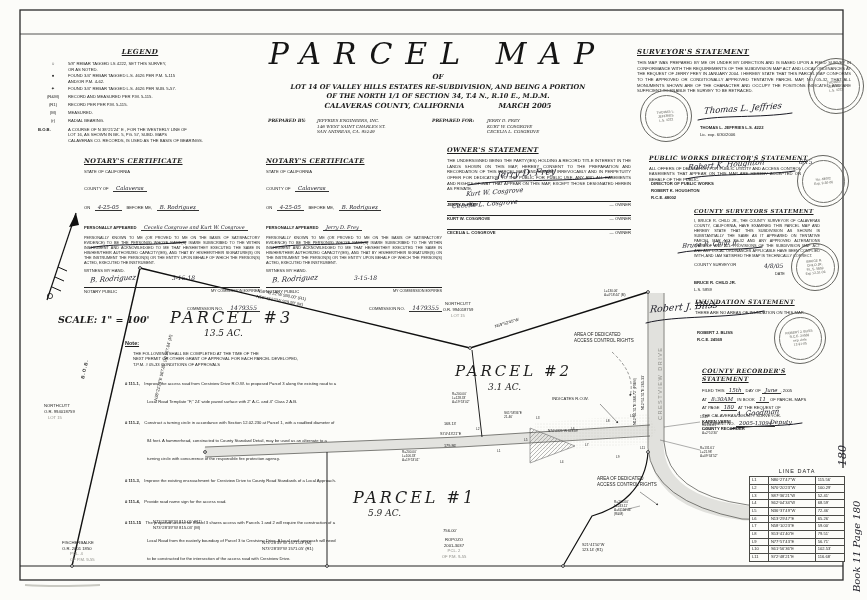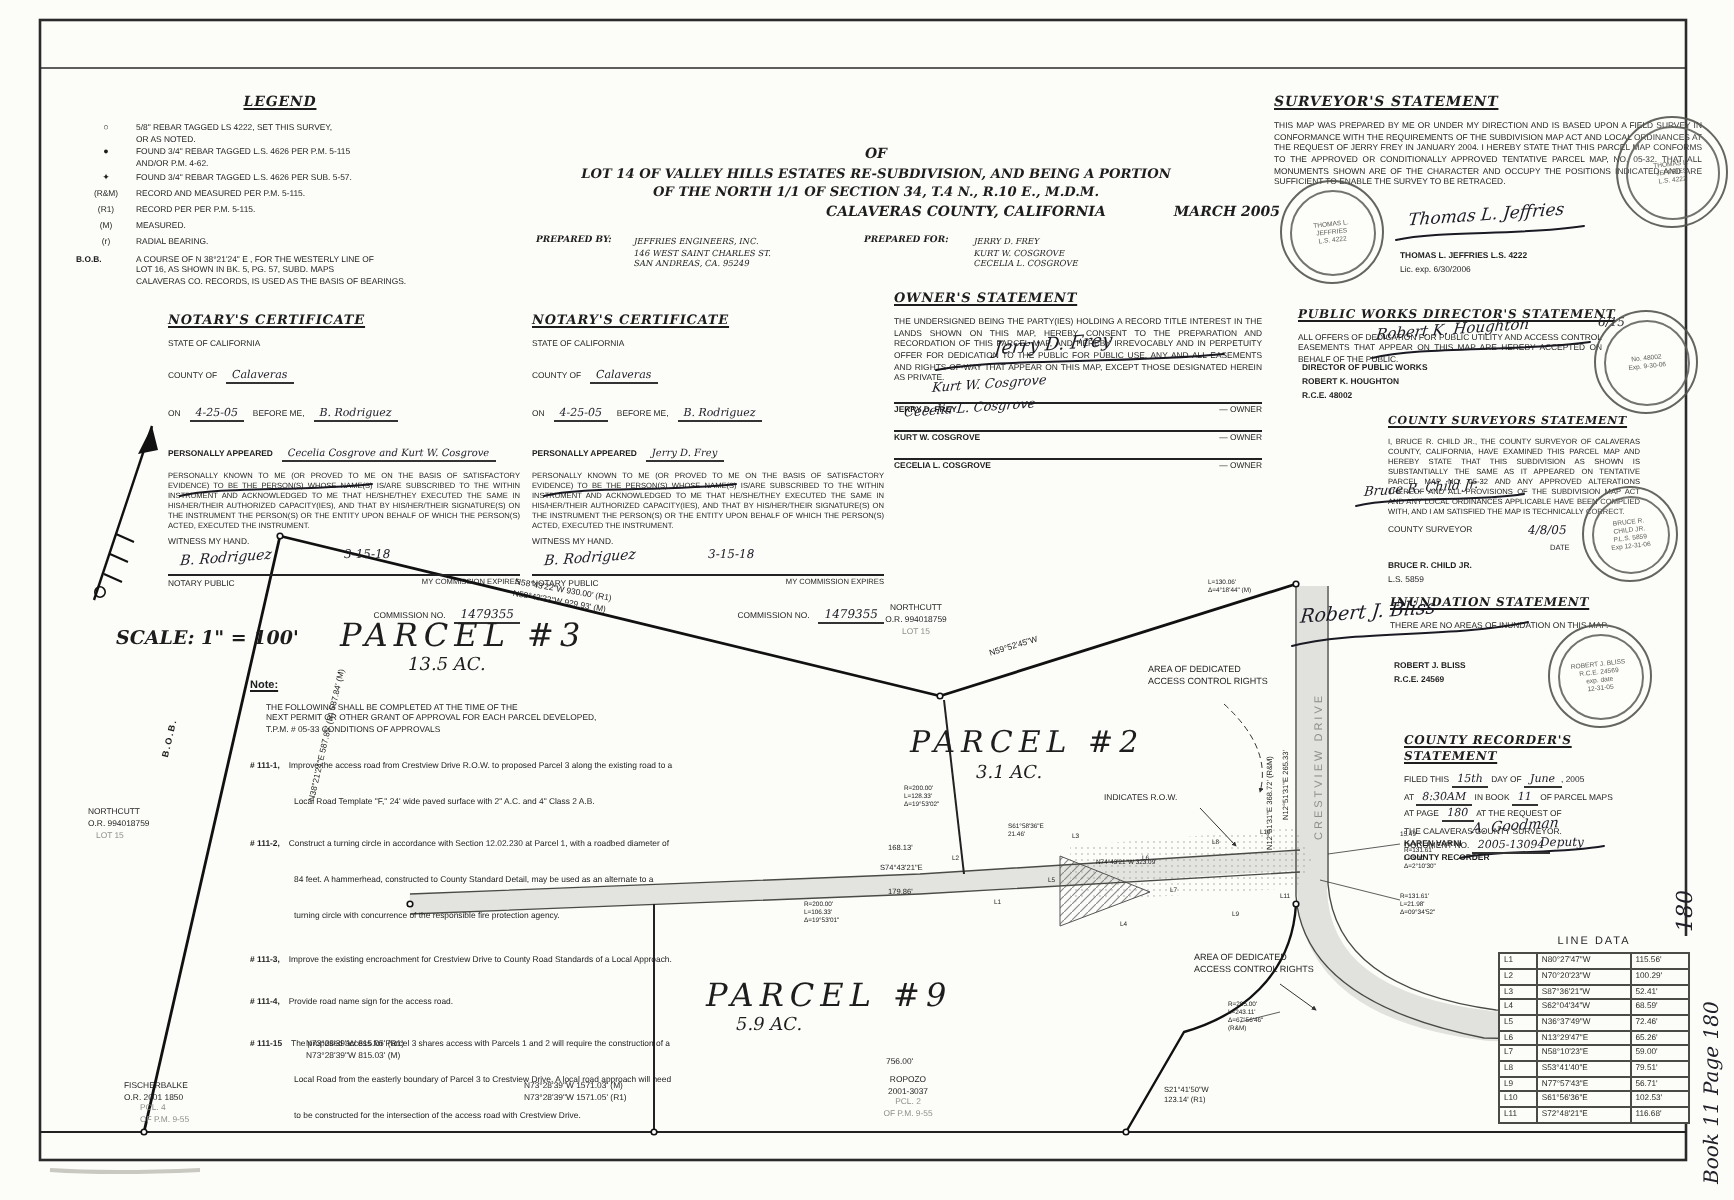--- a/index.html
+++ b/index.html
@@ -111,24 +111,27 @@
       <path d="M272,248 C292,243 332,246 368,242"></path>
       <path d="M468,185 C500,179 560,182 612,177"></path>
       <path d="M686,179 C710,173 760,176 795,171"></path>
       <path d="M678,253 C700,248 736,251 762,247"></path>
       <path d="M646,323 C676,315 726,319 764,311"></path>
       <path d="M730,429 C748,425 780,427 802,423"></path>
     </g>
     <path d="M25,585 q30,2 75,0" stroke="#c9c9c2" stroke-width="2" fill="none"></path>
   </svg>
 
+  <div class="abs ctr" style="left:243px;top:36px;width:390px">
+    <div class="bigtitle">PARCEL MAP</div>
+  </div>
   <div class="abs ctr serif b i t7" style="left:243px;top:73px;width:390px">OF</div>
   <div class="abs ctr serif b i" style="left:236px;top:83px;width:404px;font-size:6.6px">LOT 14 OF VALLEY HILLS ESTATES RE-SUBDIVISION, AND BEING A PORTION</div>
   <div class="abs ctr serif b i" style="left:236px;top:92px;width:404px;font-size:6.6px">OF THE NORTH 1/1 OF SECTION 34, T.4 N., R.10 E., M.D.M.</div>
-  <div class="abs" style="left:236px;top:102px;width:404px;display:flex;justify-content:flex-end;gap:34px">
+  <div class="abs" style="left:236px;top:102px;width:404px;display:flex;justify-content:center;gap:34px">
     <span class="serif b i t7">CALAVERAS COUNTY, CALIFORNIA</span>
     <span class="serif b i t7">MARCH 2005</span>
   </div>
   <div class="abs serif b i t45" style="left:268px;top:118px">PREPARED BY:</div>
   <div class="abs serif i t4 pre" style="left:317px;top:118px">JEFFRIES ENGINEERS, INC.
 146 WEST SAINT CHARLES ST.
 SAN ANDREAS, CA. 95249</div>
   <div class="abs serif b i t45" style="left:432px;top:118px">PREPARED FOR:</div>
   <div class="abs serif i t4 pre" style="left:487px;top:118px">JERRY D. FREY
 KURT W. COSGROVE
@@ -309,21 +312,21 @@
   <span class="abs hw t6" style="left:770px;top:418px">Deputy</span>
   <div class="abs t4 b" style="left:702px;top:419px">KAREN VARNI</div>
   <div class="abs t4 b" style="left:702px;top:426px">COUNTY RECORDER</div>
 
   <div class="abs serif b i" style="left:58px;top:314px;font-size:9.5px">SCALE: 1" = 100'</div>
 
   <div class="abs serif i" style="left:170px;top:308px;font-size:16px;letter-spacing:3px">PARCEL #3</div>
   <div class="abs serif i" style="left:204px;top:328px;font-size:9px">13.5 AC.</div>
   <div class="abs serif i" style="left:455px;top:362px;font-size:15px;letter-spacing:3px">PARCEL #2</div>
   <div class="abs serif i" style="left:488px;top:382px;font-size:9px">3.1 AC.</div>
-  <div class="abs serif i" style="left:353px;top:488px;font-size:16px;letter-spacing:3px">PARCEL #9</div>
+  <div class="abs serif i" style="left:353px;top:488px;font-size:16px;letter-spacing:3px">PARCEL #1</div>
   <div class="abs serif i" style="left:368px;top:508px;font-size:9px">5.9 AC.</div>
 
   <div class="abs" style="left:125px;top:331px;width:212px">
     <span class="b t55" style="text-decoration:underline">Note:</span>
     <div class="t4 pre" style="margin-top:1.5px;margin-left:8px">THE FOLLOWING SHALL BE COMPLETED AT THE TIME OF THE
 NEXT PERMIT OR OTHER GRANT OF APPROVAL FOR EACH PARCEL DEVELOPED,
 T.P.M. # 05-33 CONDITIONS OF APPROVALS</div>
     <div class="nitem"><span class="t4 b"># 111-1,</span> <span class="t4">Improve the access road from Crestview Drive R.O.W. to proposed Parcel 3 along the existing road to a Local Road Template "F," 24' wide paved surface with 2" A.C. and 4" Class 2 A.B.</span></div>
     <div class="nitem"><span class="t4 b"># 111-2,</span> <span class="t4">Construct a turning circle in accordance with Section 12.02.230 at Parcel 1, with a roadbed diameter of 84 feet.  A hammerhead, constructed to County Standard Detail, may be used as an alternate to a turning circle with concurrence of the responsible fire protection agency.</span></div>
     <div class="nitem"><span class="t4 b"># 111-3,</span> <span class="t4">Improve the existing encroachment for Crestview Drive to County Road Standards of a Local Approach.</span></div>

